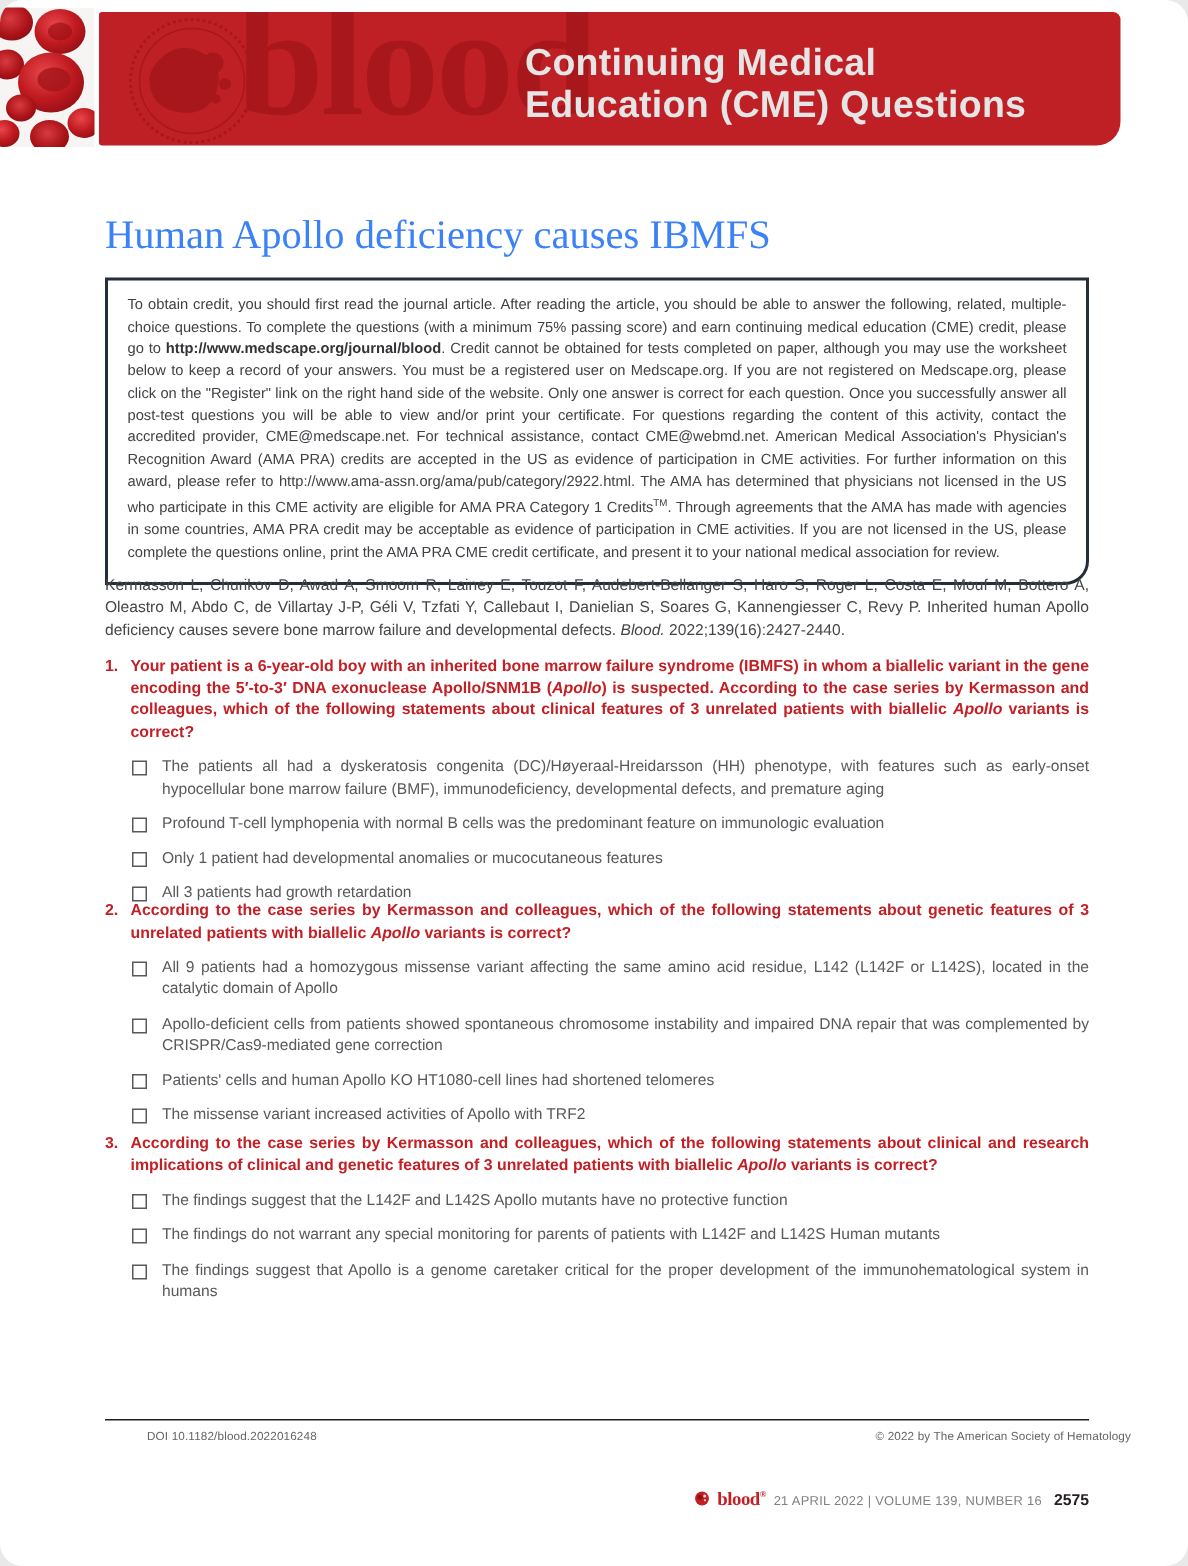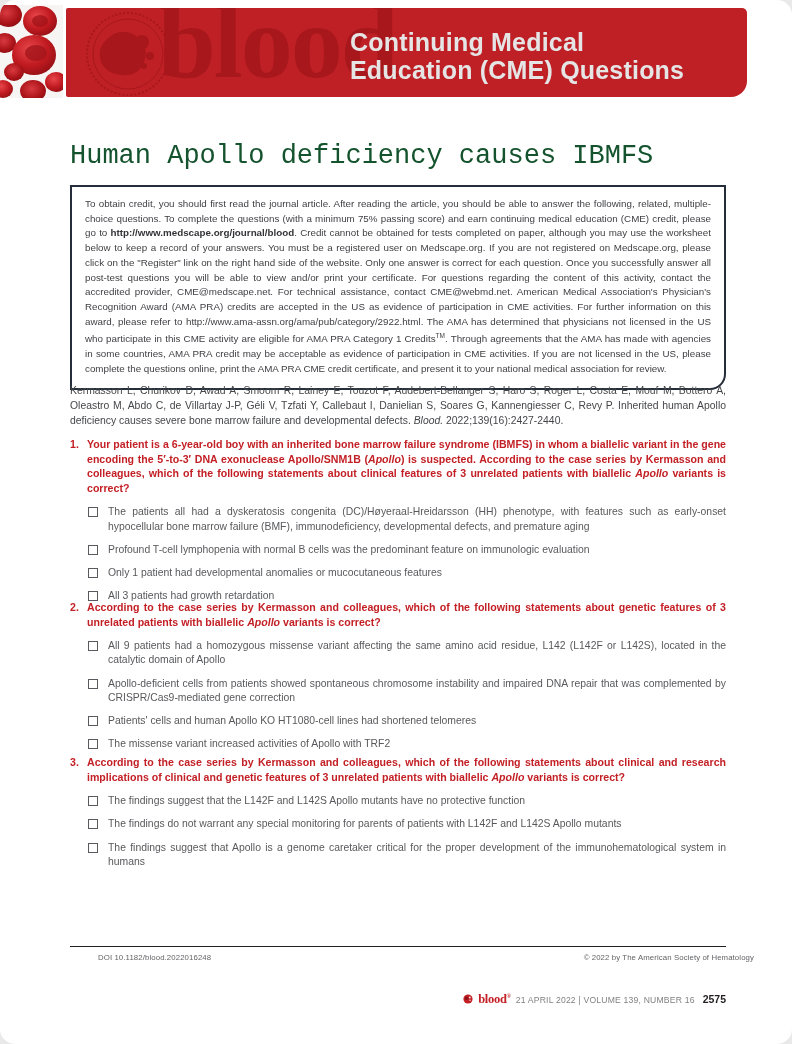--- a/index.html
+++ b/index.html
@@ -19,22 +19,22 @@
     font-family:"Liberation Serif",serif;font-weight:bold;
     font-size:104px;color:#a8171c;letter-spacing:-2px;
   }
   .banner-title{
     position:absolute;left:284px;top:20px;color:#e5e5e5;
     font-weight:bold;font-size:25px;line-height:28px;letter-spacing:0.2px;
   }
   
   .article-title{
     position:absolute;left:70px;top:141px;
-    font-family:Liberation Mono, monospace;font-weight:normal;
-    font-size:27px;color:#14532d;margin:0;
+    font-family:Liberation Serif, serif;font-weight:normal;
+    font-size:27px;color:#3b82f6;margin:0;
   }
   
   .credit-box{
     position:absolute;left:70px;top:185px;width:656px;box-sizing:border-box;
     border:2px solid #242d39;border-radius:0 0 16px 0;
     padding:10px 13px 11px 13px;
     font-size:9.8px;line-height:14.7px;color:#404145;text-align:justify;
   }
   .credit-box b{color:#333437;}
   .credit-box sup{font-size:6.5px;}
@@ -194,21 +194,21 @@
       <span class="q-num">3.</span>
       <span>According to the case series by Kermasson and colleagues, which of the following statements about clinical and research implications of clinical and genetic features of 3 unrelated patients with biallelic </span><i>Apollo</i><span> variants is correct?</span>
     </p>
     <div class="q-options">
       <div class="option">
         <span class="checkbox"></span>
         <span class="option-text">The findings suggest that the L142F and L142S Apollo mutants have no protective function</span>
       </div>
       <div class="option">
         <span class="checkbox"></span>
-        <span class="option-text">The findings do not warrant any special monitoring for parents of patients with L142F and L142S Apollo mutants</span>
+        <span class="option-text">The findings do not warrant any special monitoring for parents of patients with L142F and L142S Human mutants</span>
       </div>
       <div class="option">
         <span class="checkbox"></span>
         <span class="option-text">The findings suggest that Apollo is a genome caretaker critical for the proper development of the immunohematological system in humans</span>
       </div>
     </div>
   </div>
 
   <div class="footer-rule"></div>
   <div class="footer-meta">

